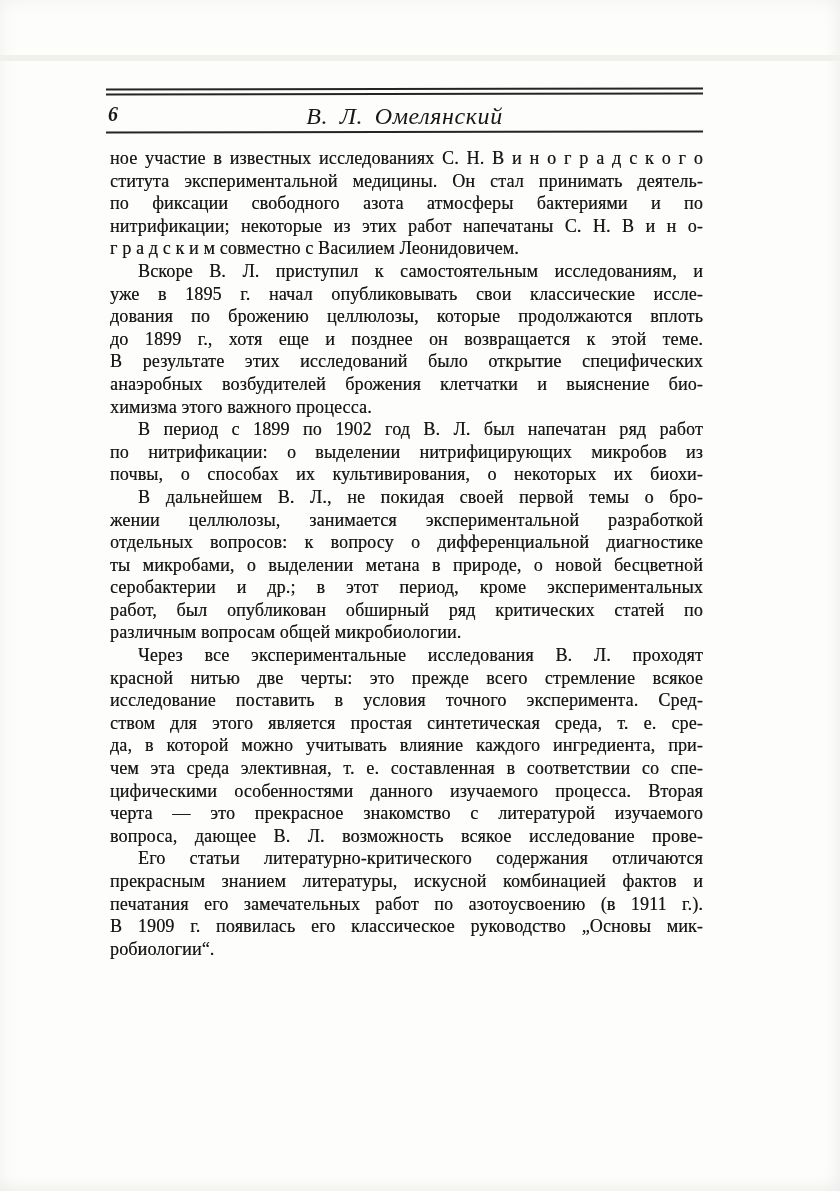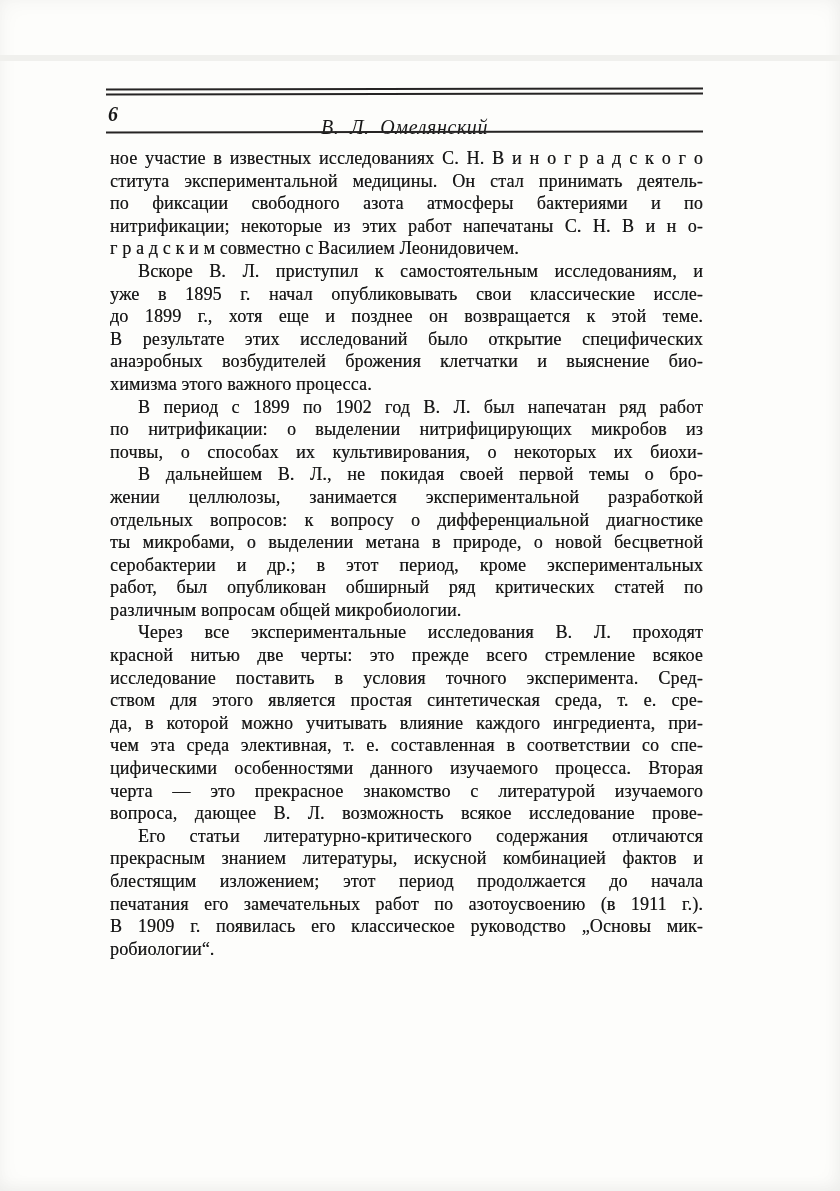--- a/index.html
+++ b/index.html
@@ -32,25 +32,24 @@
     font-size: 20px;
     font-style: italic;
     font-weight: bold;
     letter-spacing: 0.5px;
   }
   .running-title {
     position: absolute;
     left: 106px; top: 103px;
     width: 597px;
     text-align: center;
-    font-size: 20px;
+    font-size: 24px;
     font-style: italic;
     word-spacing: 5px;
     letter-spacing: 0.6px;
-    margin-top: 13px;
   }
 
   .body-text {
     position: absolute;
     left: 110px; top: 147px;
     width: 593px;
     font-size: 18px;
     line-height: 22.6px;
     letter-spacing: 0.15px;
     text-shadow: 0.3px 0 0 rgba(23,23,23,0.65);
@@ -82,20 +81,21 @@
       <div class="para">
         <div class="line">ное участие в известных исследованиях С. Н. В и н о г р а д с к о г о</div>
         <div class="line first">ститута экспериментальной медицины. Он стал принимать деятель-</div>
         <div class="line">по фиксации свободного азота атмосферы бактериями и по</div>
         <div class="line">нитрификации; некоторые из этих работ напечатаны С. Н. В и н о-</div>
         <div class="line last">г р а д с к и м совместно с Василием Леонидовичем.</div>
       </div>
       <div class="para indent">
         <div class="line first">Вскоре В. Л. приступил к самостоятельным исследованиям, и</div>
         <div class="line">уже в 1895 г. начал опубликовывать свои классические иссле-</div>
+        <div class="line">дования по брожению целлюлозы, которые продолжаются вплоть</div>
         <div class="line">до 1899 г., хотя еще и позднее он возвращается к этой теме.</div>
         <div class="line">В результате этих исследований было открытие специфических</div>
         <div class="line">анаэробных возбудителей брожения клетчатки и выяснение био-</div>
         <div class="line last">химизма этого важного процесса.</div>
       </div>
       <div class="para indent">
         <div class="line first">В период с 1899 по 1902 год В. Л. был напечатан ряд работ</div>
         <div class="line">по нитрификации: о выделении нитрифицирующих микробов из</div>
         <div class="line">почвы, о способах их культивирования, о некоторых их биохи-</div>
       </div>
@@ -115,19 +115,18 @@
         <div class="line">ством для этого является простая синтетическая среда, т. е. сре-</div>
         <div class="line">да, в которой можно учитывать влияние каждого ингредиента, при-</div>
         <div class="line">чем эта среда элективная, т. е. составленная в соответствии со спе-</div>
         <div class="line">цифическими особенностями данного изучаемого процесса. Вторая</div>
         <div class="line">черта — это прекрасное знакомство с литературой изучаемого</div>
         <div class="line">вопроса, дающее В. Л. возможность всякое исследование прове-</div>
       </div>
       <div class="para indent">
         <div class="line first">Его статьи литературно-критического содержания отличаются</div>
         <div class="line">прекрасным знанием литературы, искусной комбинацией фактов и</div>
-        <div class="line">блестящим изложением; этот период продолжается до начала</div>
         <div class="line">печатания его замечательных работ по азотоусвоению (в 1911 г.).</div>
         <div class="line">В 1909 г. появилась его классическое руководство „Основы мик-</div>
         <div class="line last">робиологии“.</div>
       </div>
     </div>
 </div>
 
 </body></html>

